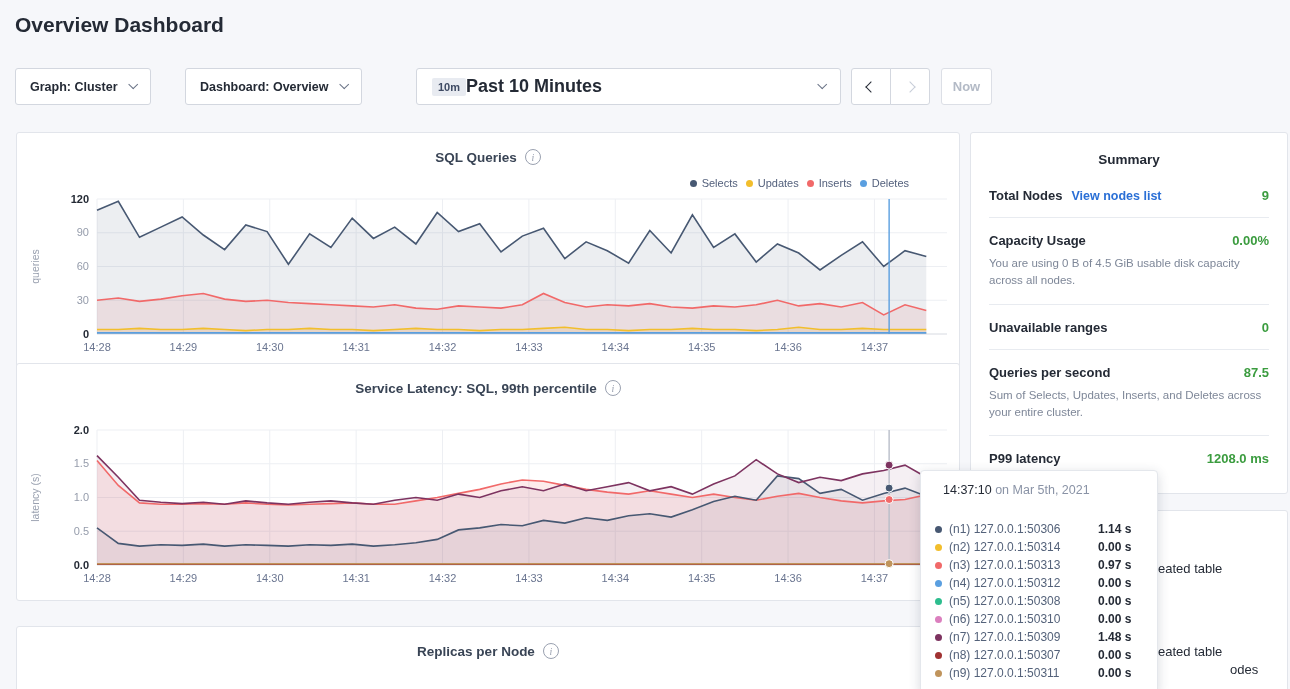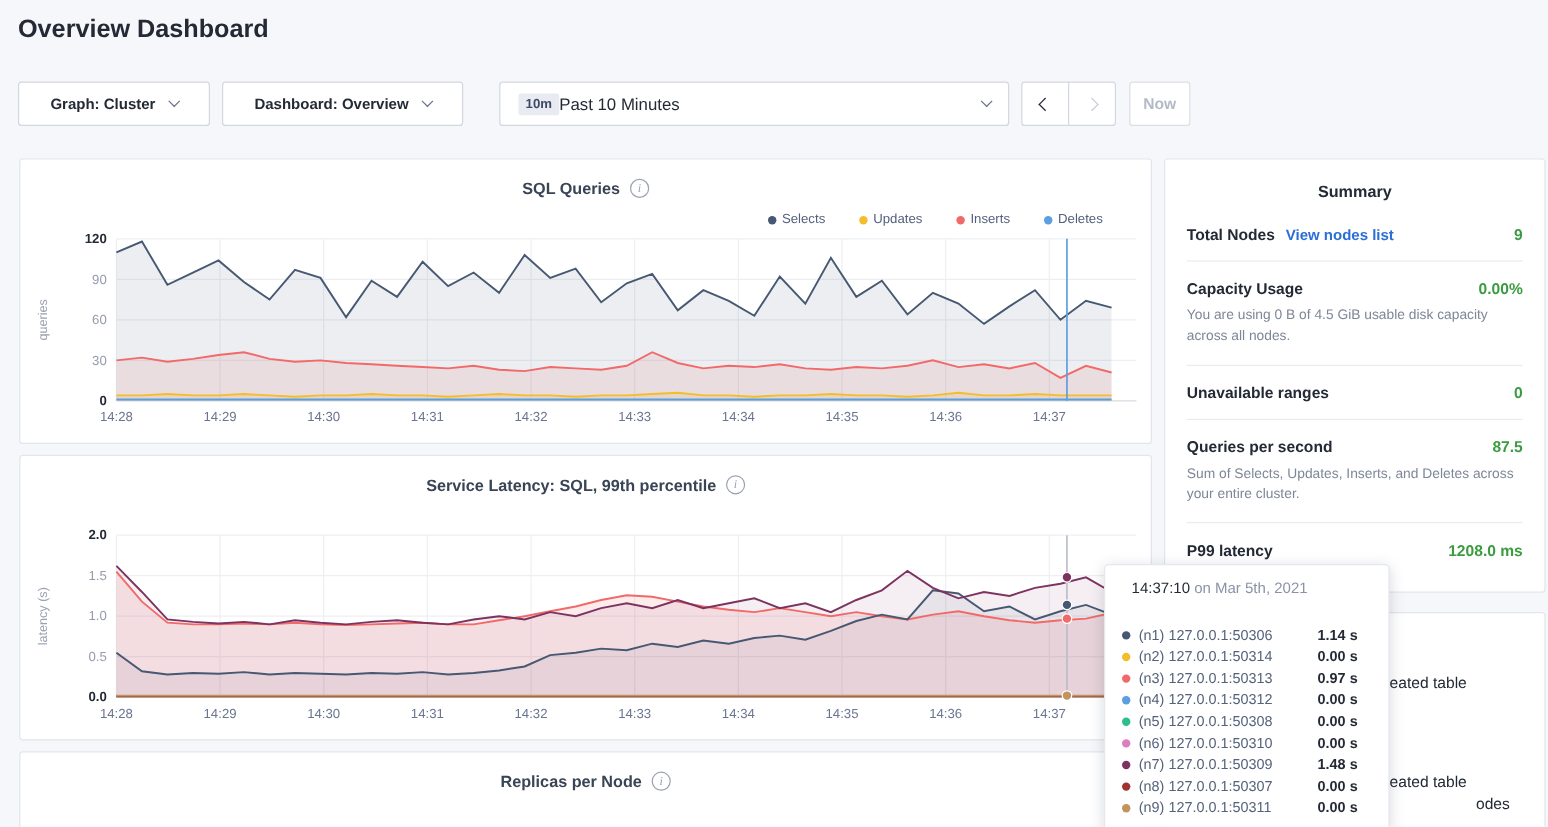--- a/index.html
+++ b/index.html
@@ -2,55 +2,55 @@
 <html><head>
 <meta charset="utf-8">
 <style>
   *{box-sizing:border-box;margin:0;padding:0}
   body{font-family:"Liberation Sans",sans-serif;background:#f6f7fa}
   .page{position:relative;width:1290px;height:689px;overflow:hidden;background:#f6f7fa;color:#242a35}
   .page-title{position:absolute;left:15px;top:13px;font-size:21px;font-weight:600;color:#242a35}
 
   
   .dd{position:absolute;top:68px;height:37px;background:#fff;border:1px solid #d3d7df;border-radius:3px;
-      display:flex;align-items:center;gap:11px;padding:0 26px;font-size:12.5px;font-weight:700;color:#242a35;
+      display:flex;align-items:center;gap:11px;padding:0 14px;font-size:12.5px;font-weight:700;color:#242a35;
       cursor:pointer;font-family:inherit}
   #graph-dd{left:15px}
   #dashboard-dd{left:185px}
   .chev{width:7px;height:7px;border-right:1.6px solid #6b7487;border-bottom:1.6px solid #6b7487;display:inline-block}
   .chev-down{transform:rotate(45deg) translate(-1px,-2px)}
   .chev-left{transform:rotate(135deg)}
   .chev-right{transform:rotate(-45deg)}
   .time-picker{position:absolute;left:416px;top:68px;width:425px;height:37px;background:#fff;border:1px solid #d3d7df;
       border-radius:3px;display:flex;align-items:center;padding:0 15px;gap:0;cursor:pointer}
   .time-badge{background:#e8ebf1;color:#3e4a63;font-size:11px;font-weight:700;padding:3px 6px;border-radius:2px}
-  .time-label{font-size:14px;font-weight:400;flex:1;color:#242a35}
+  .time-label{font-size:18px;font-weight:700;flex:1;color:#242a35}
   .arrow-btn{position:absolute;top:68px;width:40px;height:37px;background:#fff;border:1px solid #d3d7df;
       display:flex;align-items:center;justify-content:center;cursor:pointer}
   #btn-prev{left:851px;border-radius:3px 0 0 3px}
   #btn-next{left:890px;border-radius:0 3px 3px 0}
   #btn-prev .chev{border-color:#242a35;width:8px;height:8px}
   #btn-next .chev{border-color:#c7cdd8;width:8px;height:8px}
   .now-btn{position:absolute;left:941px;top:68px;width:51px;height:37px;background:#fff;border:1px solid #dcdfe6;
       border-radius:3px;font-size:13px;font-weight:700;color:#b3bac6;font-family:inherit;cursor:default}
 
   
   .panel{position:absolute;background:#fff;border:1px solid #e2e5eb;border-radius:3px}
   #panel-sql{left:16px;top:132px;width:944px;height:238px}
-  #panel-latency{left:16px;top:379px;width:944px;height:238px}
+  #panel-latency{left:16px;top:363px;width:944px;height:238px}
   #panel-replicas{left:16px;top:626px;width:944px;height:110px}
   #panel-summary{left:970px;top:132px;width:318px;height:362px}
   #panel-events{left:970px;top:510px;width:318px;height:200px}
 
   .chart-head{display:flex;align-items:center;justify-content:center;gap:8px;padding-top:16px}
   .chart-title{font-size:13.5px;font-weight:700;color:#394455}
   .info-icon{width:16px;height:16px;border:1px solid #9aa1b0;border-radius:50%;color:#9aa1b0;font-size:10px;
       display:inline-flex;align-items:center;justify-content:center;font-style:italic;
       font-family:"Liberation Serif",serif;cursor:pointer;flex:none}
-  .legend{position:absolute;right:40px;top:44px;display:flex;gap:28px;align-items:flex-end}
+  .legend{position:absolute;right:50px;top:44px;display:flex;gap:8px;align-items:flex-end}
   .legend-item{display:flex;align-items:center;gap:5px;cursor:pointer}
   .dot{width:7px;height:7px;border-radius:50%;display:inline-block;flex:none}
   .legend-label{font-size:11px;color:#53607c}
   .chart-svg{position:absolute;left:0;top:58px}
   .xtick{font-size:11px;fill:#6a7590}
   .ytick{font-size:11px;fill:#959cab}
   .strong{font-weight:700;fill:#242a35}
   .axis-label{font-size:10.5px;fill:#9aa1b0}
 
   

